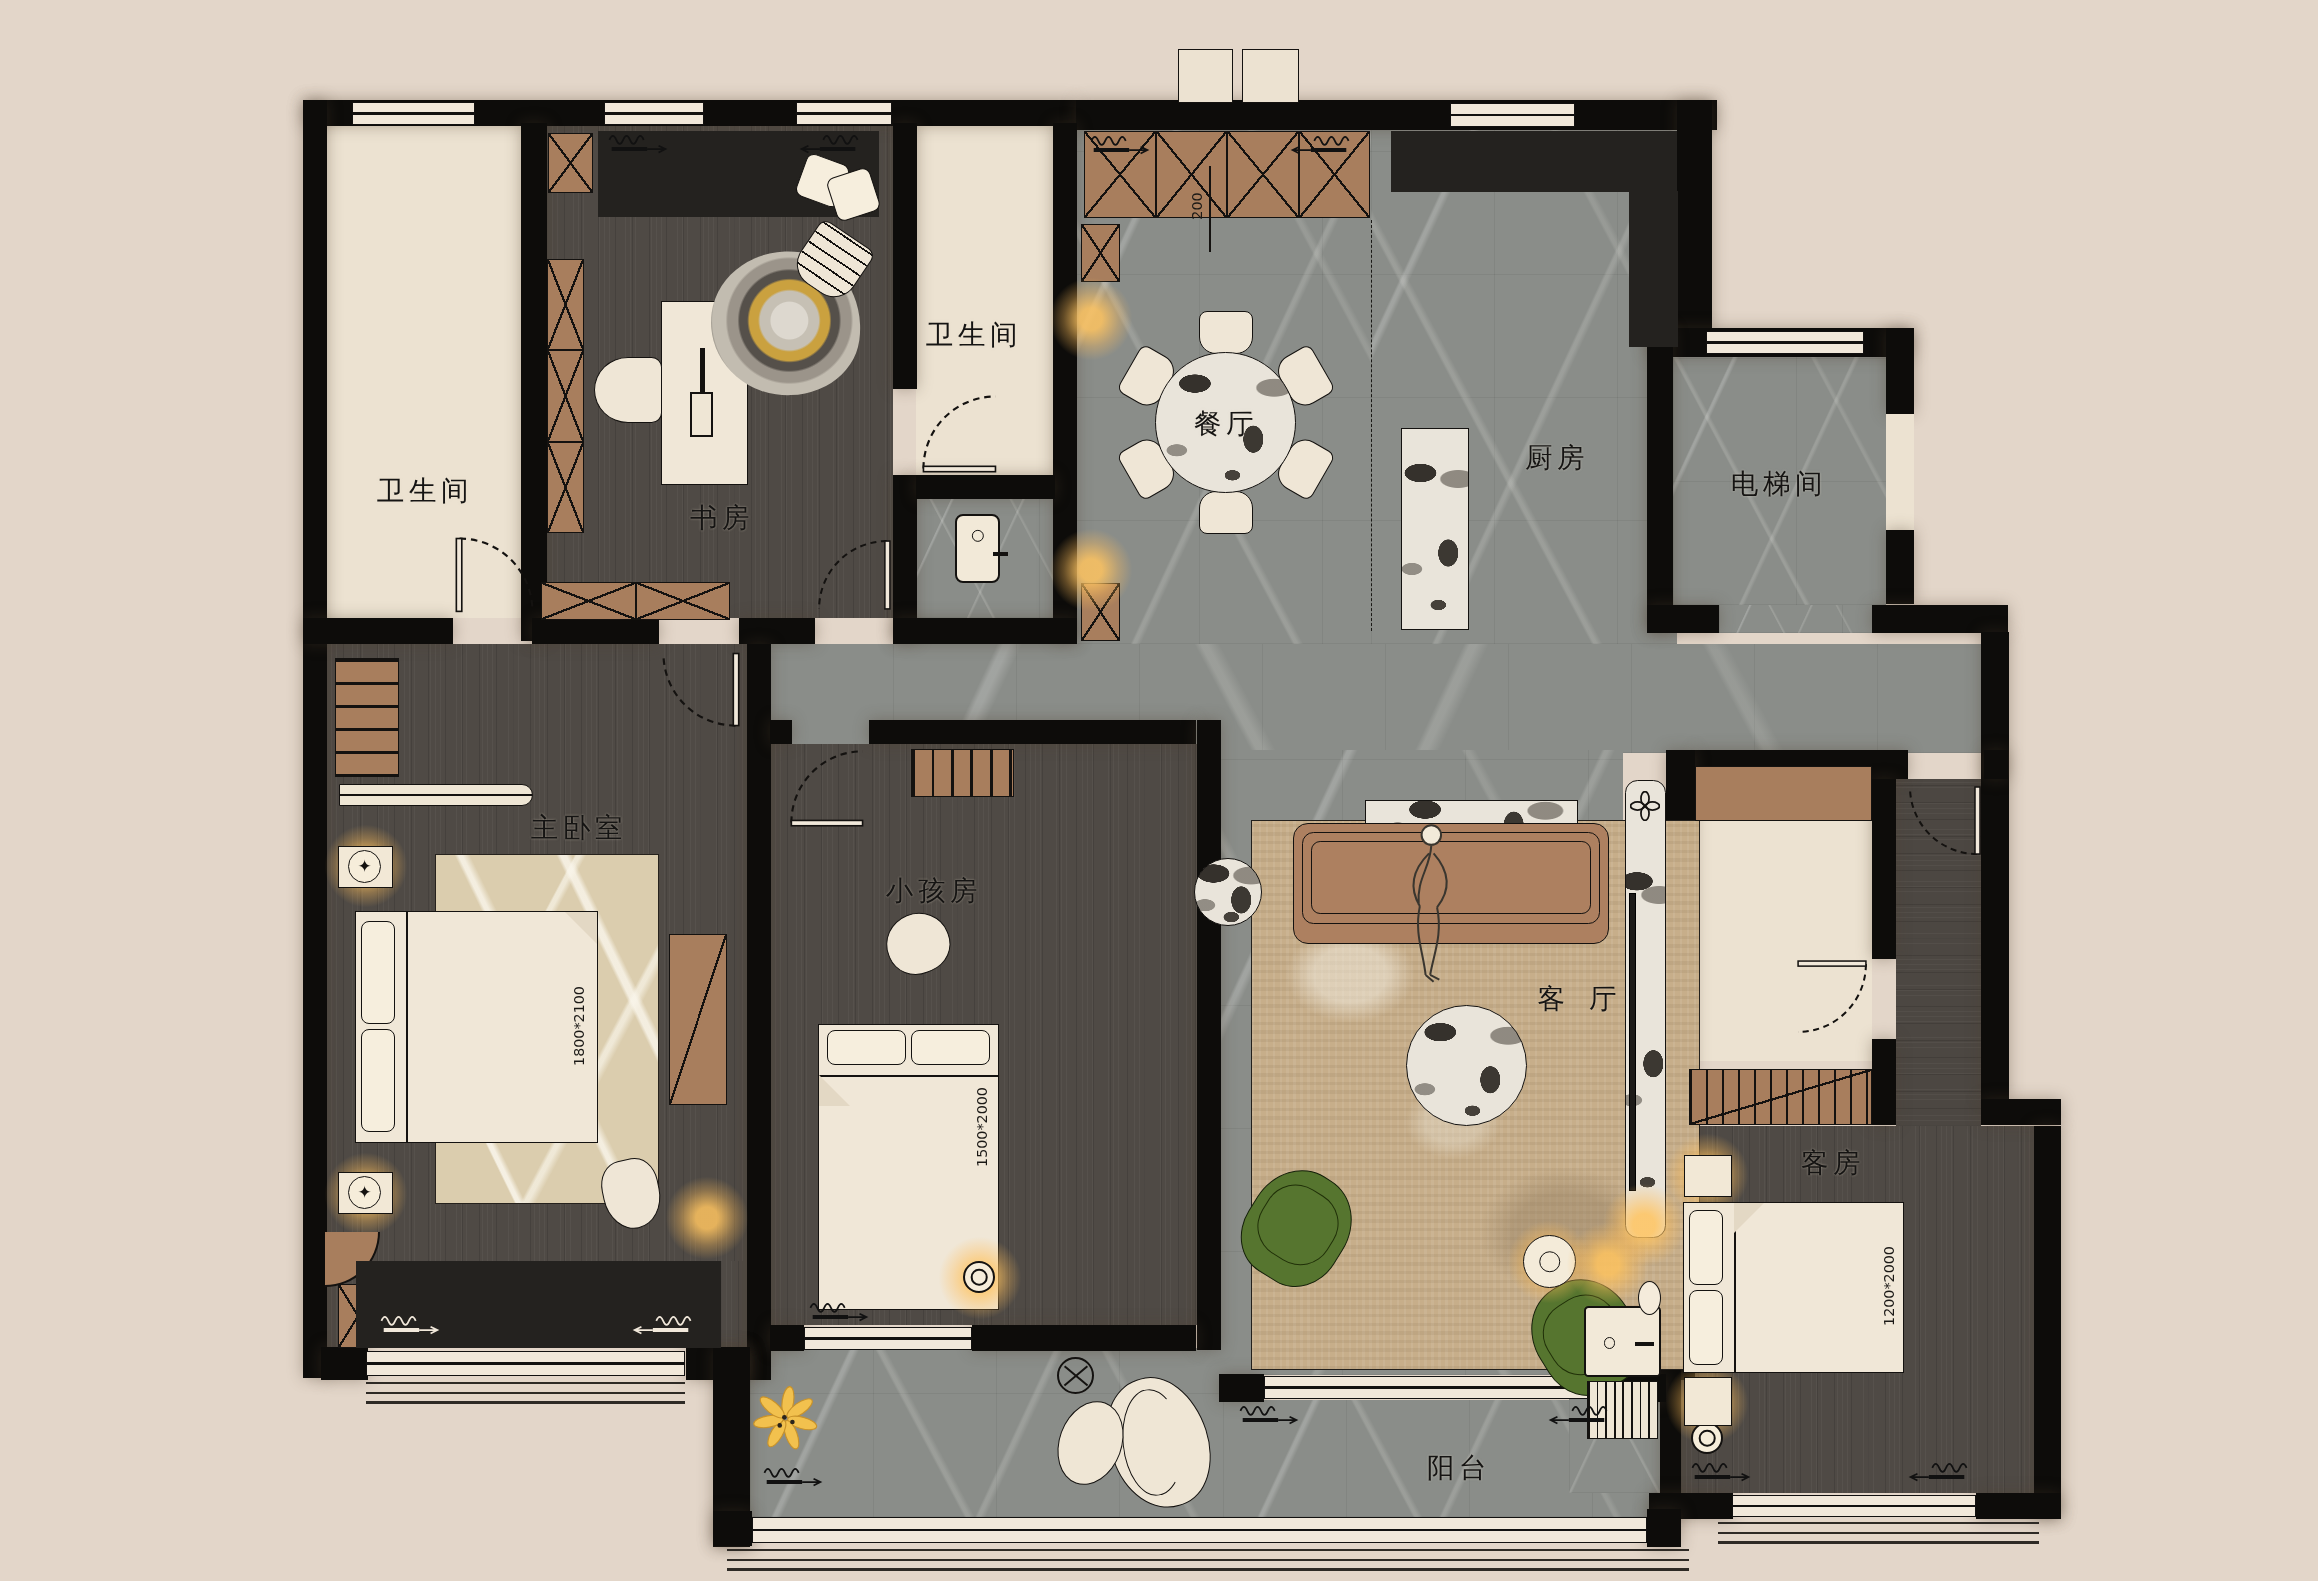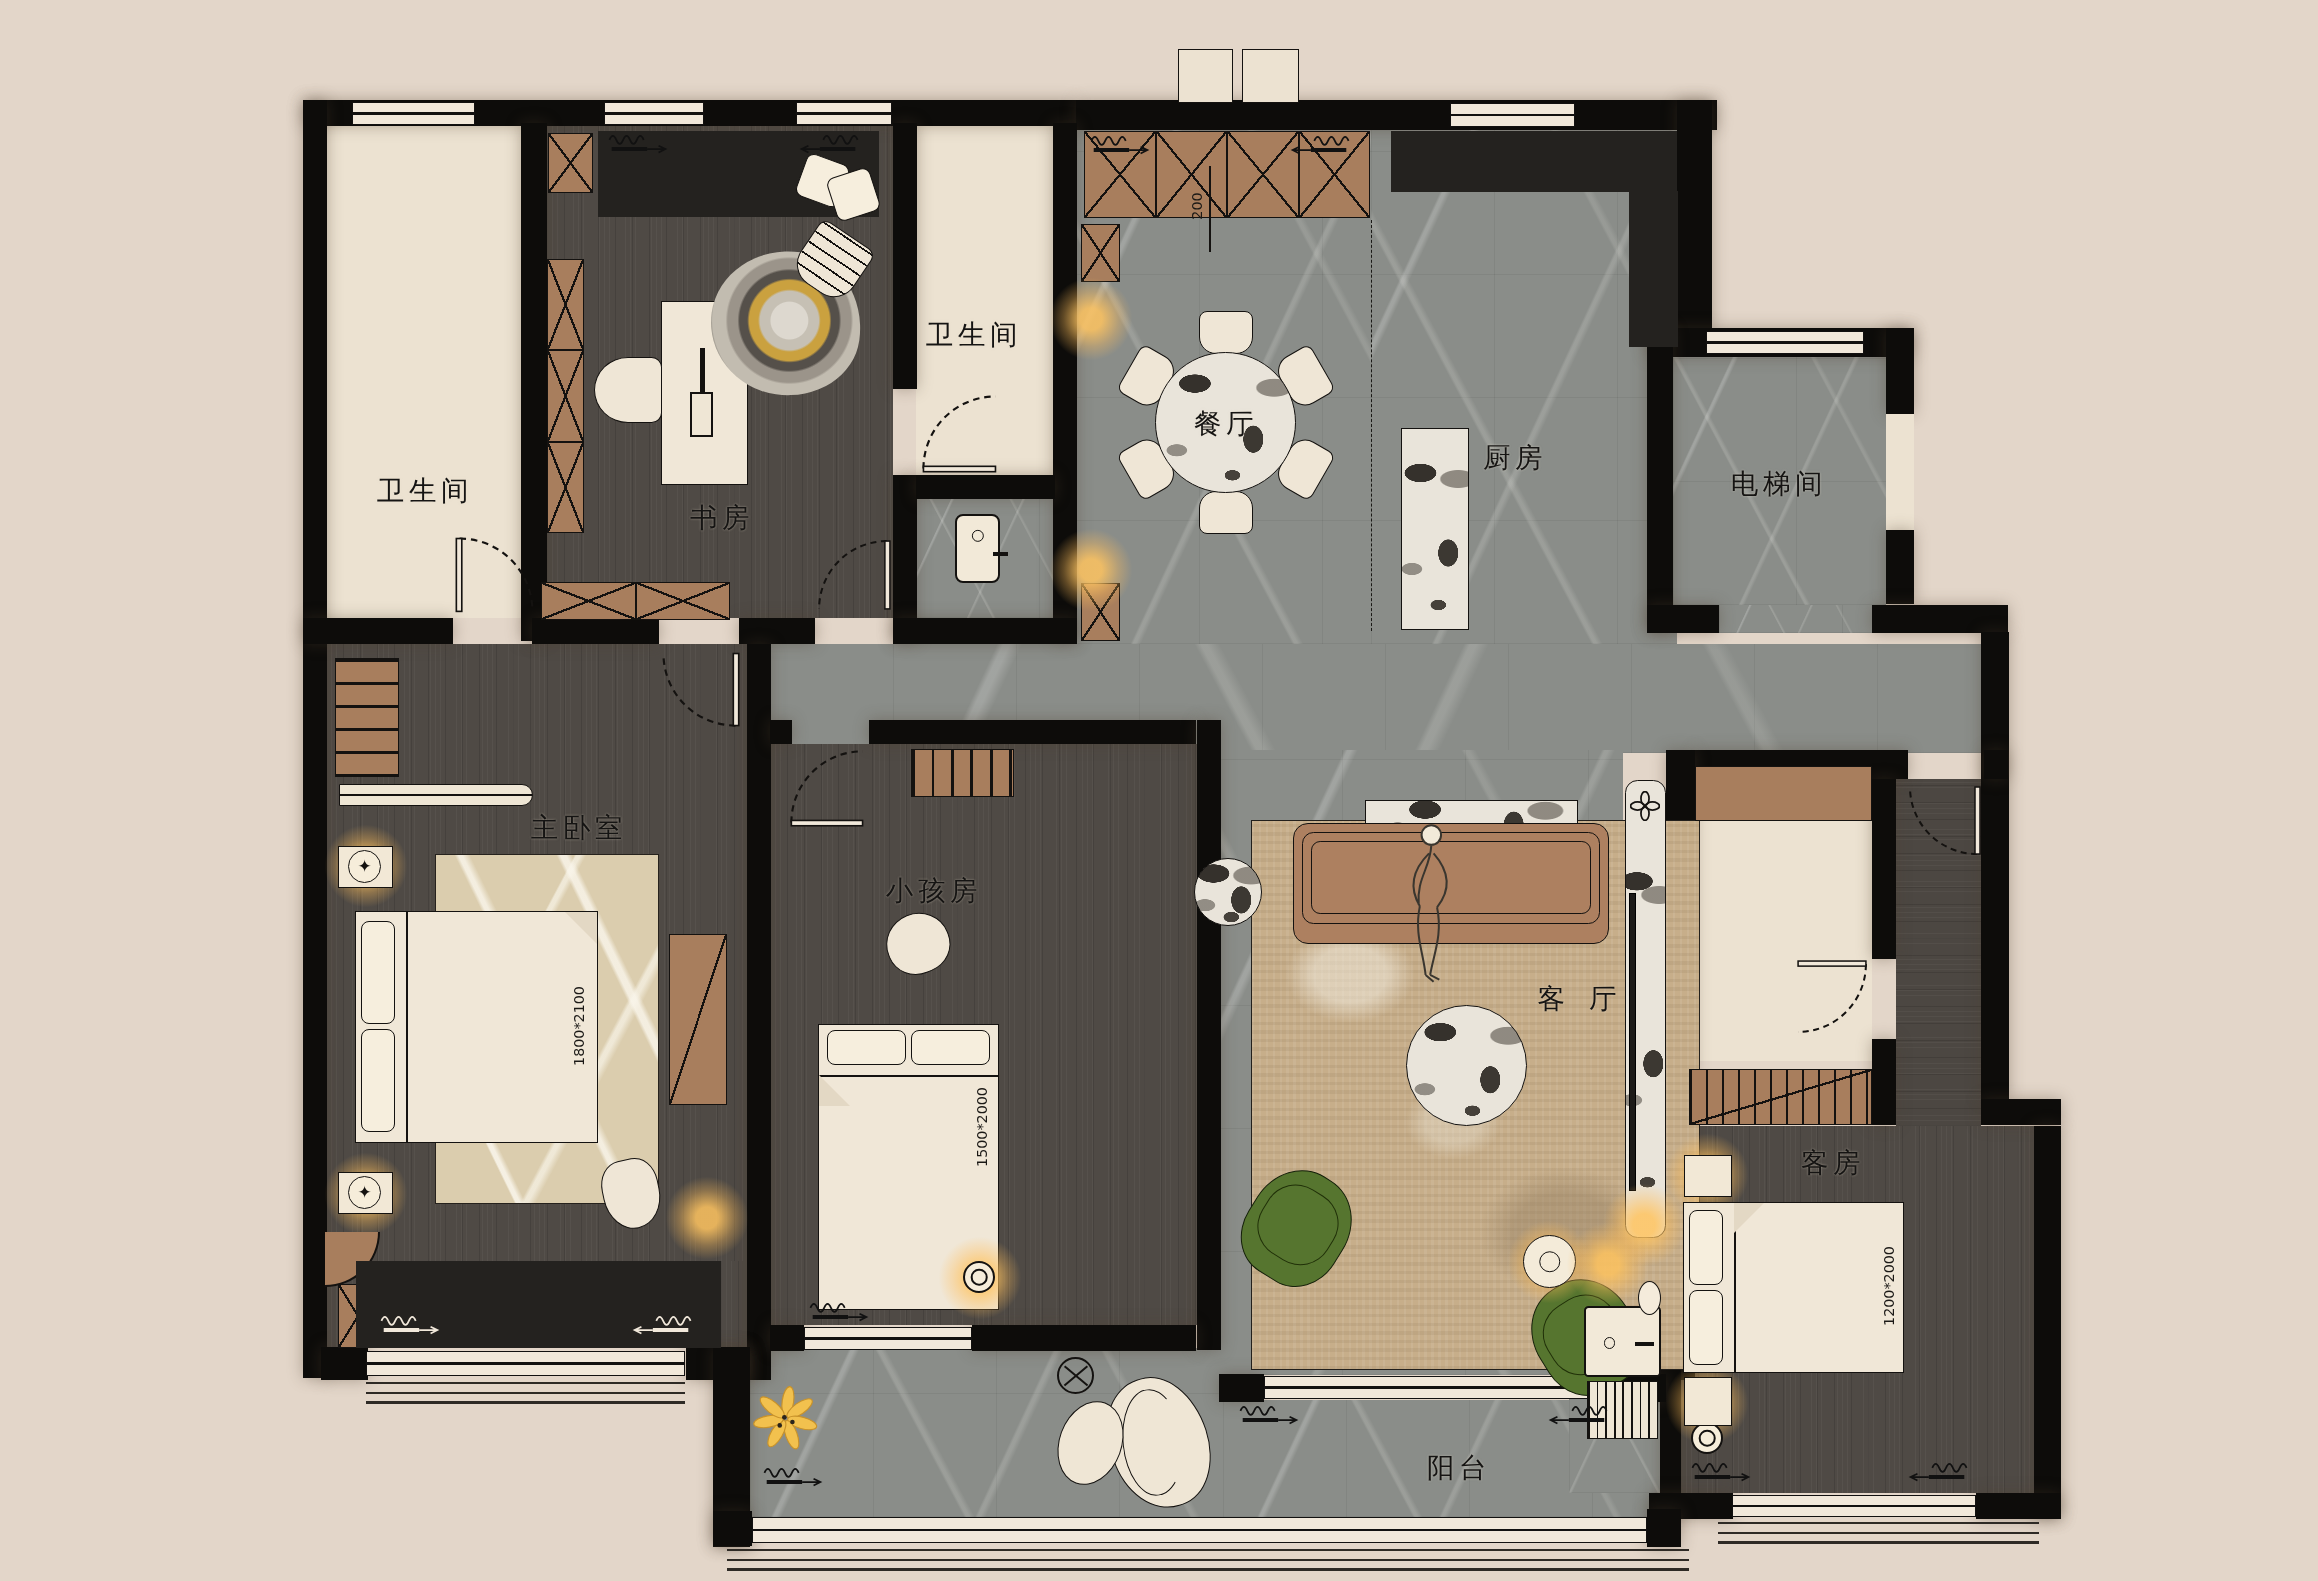--- a/index.html
+++ b/index.html
@@ -211,21 +211,21 @@
     <div class="chair" style="--a:240deg"></div>
     <div class="chair" style="--a:300deg"></div>
   </div>
   <div class="abs wmarble" style="left:1155px;top:352px;width:141px;height:141px;border:1.7px solid #141210;border-radius:50%"></div>
   <div class="abs room-label" style="left:1226px;top:424px">餐厅</div>
 
   <div class="abs dash-v" style="left:1371px;top:220px;width:1.7px;height:411px"></div>
   <div class="abs charcoal" style="left:1391px;top:131px;width:286px;height:61px"></div>
   <div class="abs charcoal" style="left:1629px;top:191px;width:49px;height:156px"></div>
   <div class="abs wmarble" style="left:1401px;top:428px;width:68px;height:202px;border:1.7px solid #141210"></div>
-  <div class="abs room-label" style="left:1515px;top:458px">厨房</div>
+  <div class="abs room-label" style="left:1557px;top:458px">厨房</div>
 
   <div class="abs room-label" style="left:1779px;top:484px">电梯间</div>
 
   <div class="abs ladv" style="left:335px;top:658px;width:64px;height:119px"></div>
   <div class="abs" style="left:339px;top:784px;width:194px;height:22px;background:#efe6d5;border:1.7px solid #141210;border-radius:0 11.5px 11.5px 0;
        background-image:linear-gradient(to bottom,transparent calc(50% - 0.6px),#141210 calc(50% - 0.6px) calc(50% + 0.6px),transparent calc(50% + 0.6px))"></div>
   <div class="abs rug-mas" style="left:435px;top:854px;width:224px;height:350px"></div>
   <div class="abs glow" style="left:366px;top:866px"></div>
   <div class="abs glow" style="left:366px;top:1194px"></div>
   <div class="abs glow" style="left:707px;top:1218px"></div>

